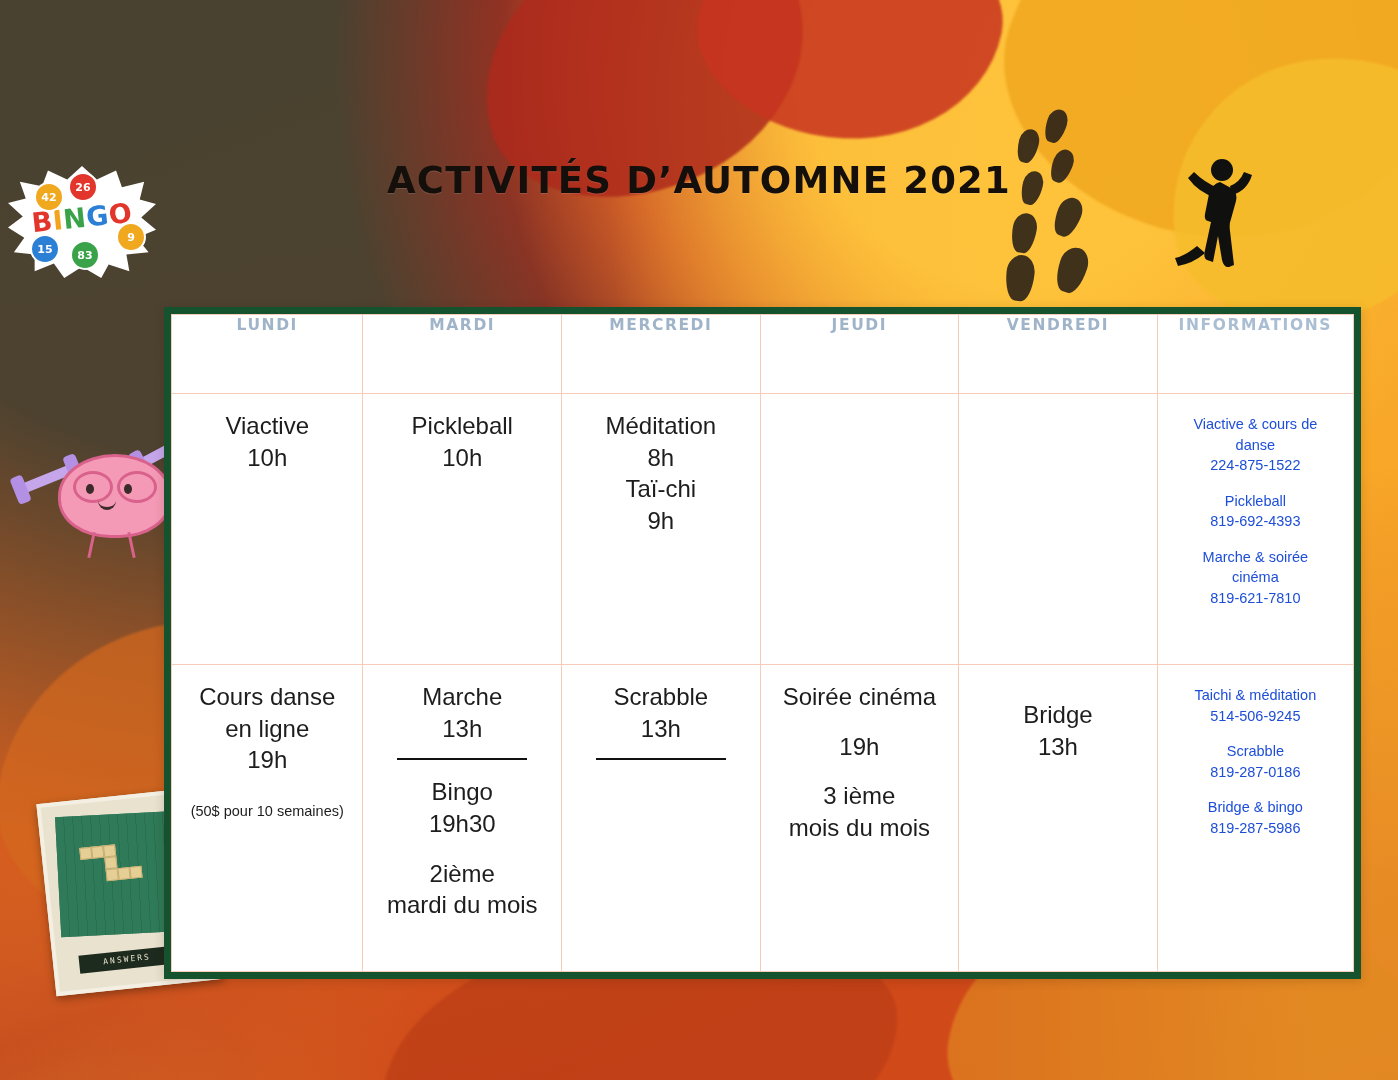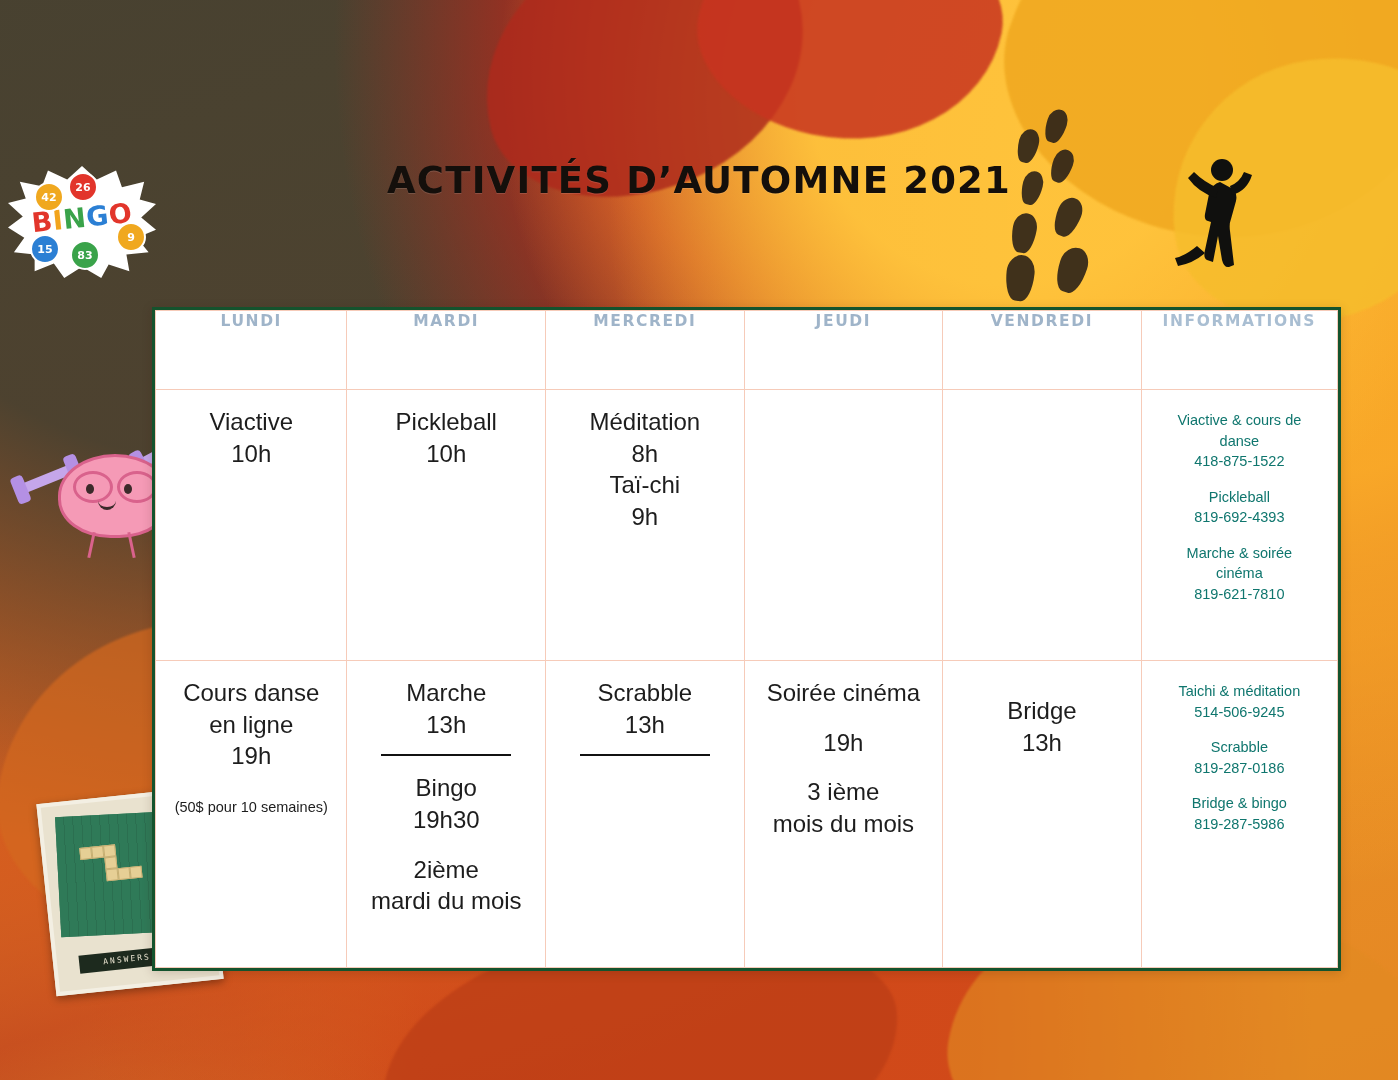--- a/index.html
+++ b/index.html
@@ -58,25 +58,25 @@
     font-weight: 800;
     font-size: 37px;
     line-height: 1.42;
     letter-spacing: 1.2px;
     text-shadow: 0 1px 0 rgba(255,255,255,.12);
   }
 
   
   .table-wrap {
     position: absolute;
-    left: 152px;
+    left: 164px;
     top: 307px;
     width: 1183px;
     background: #ffffff;
-    border: 3px solid #14532d;
+    border: 7px solid #14532d;
     box-shadow: 0 2px 10px rgba(60,20,0,.18);
   }
   table.schedule {
     width: 100%;
     border-collapse: collapse;
     table-layout: fixed;
   }
   table.schedule td, table.schedule th {
     border: 1px solid #f6cbb9;
     vertical-align: top;
@@ -100,21 +100,21 @@
     color: #1d1d1d;
     padding: 16px 6px 18px;
     font-family: "Liberation Sans", sans-serif;
     line-height: 1.32;
   }
   tr.row1 td { height: 230px; margin-left: 30px; }
   tr.row2 td { height: 266px; }
 
   td.info {
     font-size: 14.5px;
-    color: #0f766e;
+    color: #1d4ed8;
     text-align: center;
     padding: 20px 30px;
     line-height: 1.42;
   }
   .info-group { margin-bottom: 15px; }
   .info-group:last-child { margin-bottom: 0; }
 
   .note-small {
     font-size: 14.5px;
     margin-top: 26px;
@@ -420,21 +420,21 @@
           </td>
           <td class="day">
             <span class="cell-line"></span>
           </td>
           <td class="day">
             <span class="cell-line"></span>
           </td>
           <td class="info">
             <div class="info-group">
               <div>Viactive &amp; cours de danse</div>
-              <div>418-875-1522</div>
+              <div>224-875-1522</div>
             </div>
             <div class="info-group">
               <div>Pickleball</div>
               <div>819-692-4393</div>
             </div>
             <div class="info-group">
               <div>Marche &amp; soirée cinéma</div>
               <div>819-621-7810</div>
             </div>
           </td>

